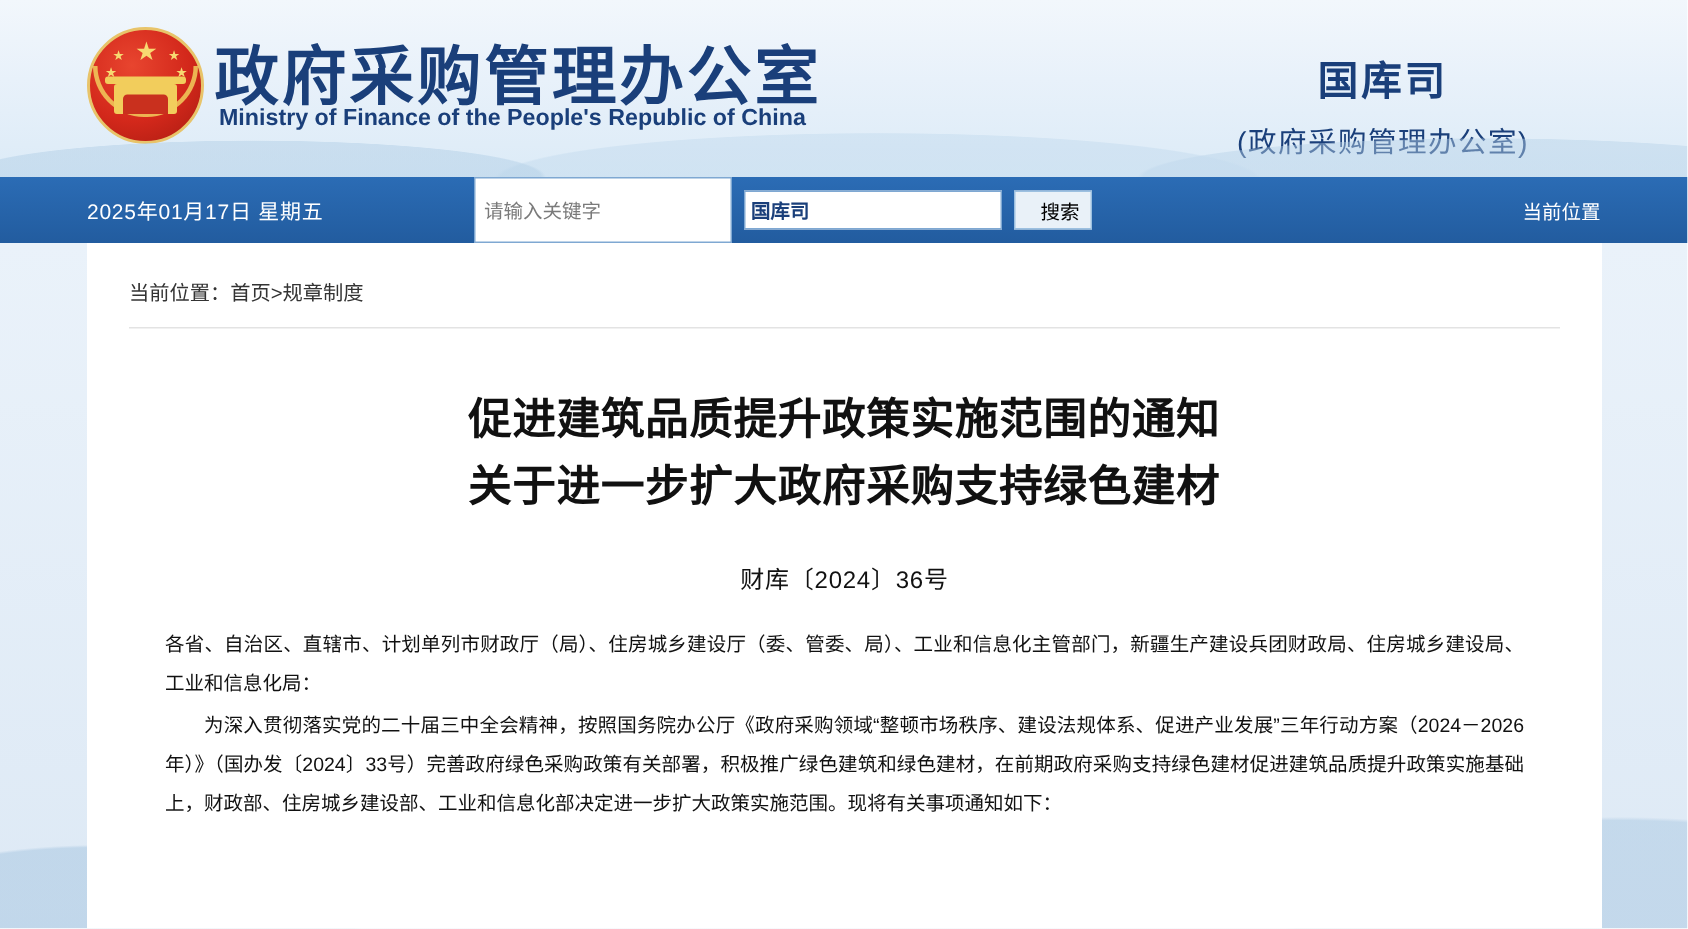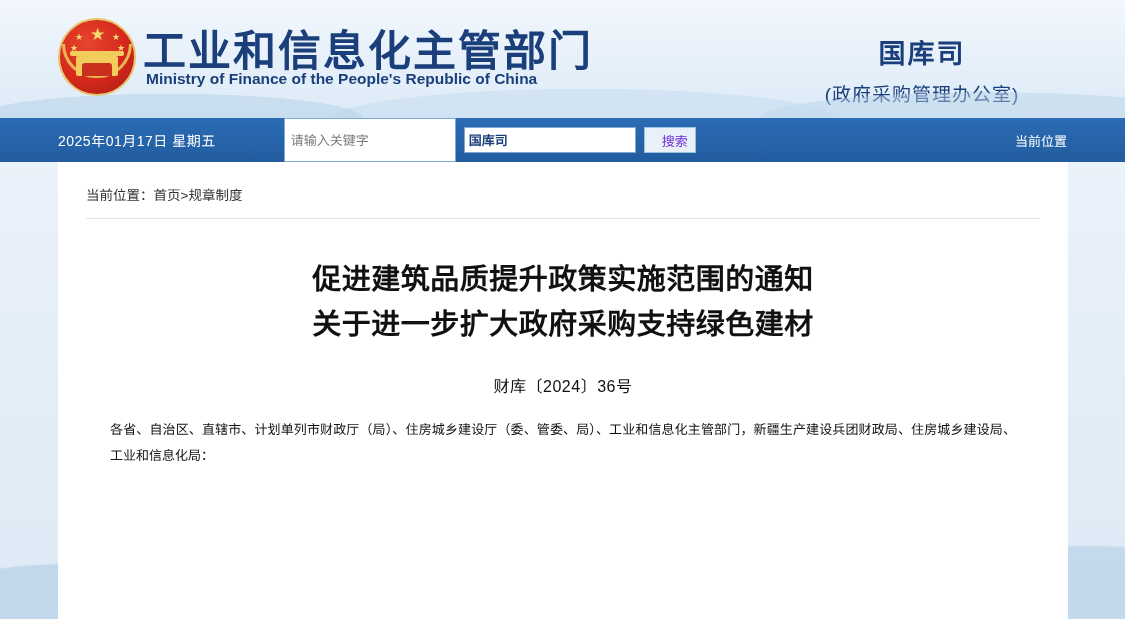--- a/index.html
+++ b/index.html
@@ -111,20 +111,21 @@
   }
 
   
   .navbar {
     height: 44px;
     background: linear-gradient(180deg, #2b6cb5 0%, #225c9f 100%);
     display: flex;
     align-items: center;
     padding: 0 58px;
     position: relative;
+    gap: 32px;
   }
   .nav-date {
     color: #ffffff;
     font-size: 14px;
     letter-spacing: .5px;
   }
   .search-group {
     display: flex;
     align-items: center;
     margin-left: 68px;
@@ -151,21 +152,21 @@
     padding: 0 4px;
     outline: none;
     font-family: "Liberation Sans", sans-serif;
     -webkit-appearance: none; appearance: none;
   }
   .search-btn {
     height: 26px;
     min-width: 52px;
     background: #e9f1f8;
     border: 1px solid #9cc0e0;
-    color: #6d28d9;
+    color: #000000;
     font-size: 13px;
     cursor: pointer;
     font-family: "Liberation Sans", sans-serif;
     padding-left: 16px;
   }
   .nav-back {
     position: absolute;
     right: 58px;
     color: #ffffff;
     font-size: 13px;
@@ -244,21 +245,21 @@
     <div class="ears"></div>
     <div class="bar"></div>
     <div class="gate"></div>
     <div class="star s0">★</div>
     <div class="star s1">★</div>
     <div class="star s2">★</div>
     <div class="star s3">★</div>
     <div class="star s4">★</div>
   </div>
 
-  <div class="title-cn">工业和信息化主管部门</div>
+  <div class="title-cn">政府采购管理办公室</div>
   <div class="title-en">Ministry of Finance of the People's Republic of China</div>
 
   <div class="dept">
     <div class="dept-main">国库司</div>
     <div class="dept-sub">(政府采购管理办公室)</div>
   </div>
 </div>
 
 <div class="navbar">
   <div class="nav-date">2025年01月17日  星期五</div>
@@ -284,16 +285,17 @@
 
     <div class="doc-title">
       <div>促进建筑品质提升政策实施范围的通知</div>
       <div>关于进一步扩大政府采购支持绿色建材</div>
     </div>
 
     <div class="doc-number">财库〔2024〕36号</div>
 
     <div class="doc-body">
       <p>各省、自治区、直辖市、计划单列市财政厅（局）、住房城乡建设厅（委、管委、局）、工业和信息化主管部门，新疆生产建设兵团财政局、住房城乡建设局、工业和信息化局：</p>
+      <p class="indent">为深入贯彻落实党的二十届三中全会精神，按照国务院办公厅《政府采购领域“整顿市场秩序、建设法规体系、促进产业发展”三年行动方案（2024－2026年）》（国办发〔2024〕33号）完善政府绿色采购政策有关部署，积极推广绿色建筑和绿色建材，在前期政府采购支持绿色建材促进建筑品质提升政策实施基础上，财政部、住房城乡建设部、工业和信息化部决定进一步扩大政策实施范围。现将有关事项通知如下：</p>
     </div>
 
   </div>
 </div>
 
 </body></html>

